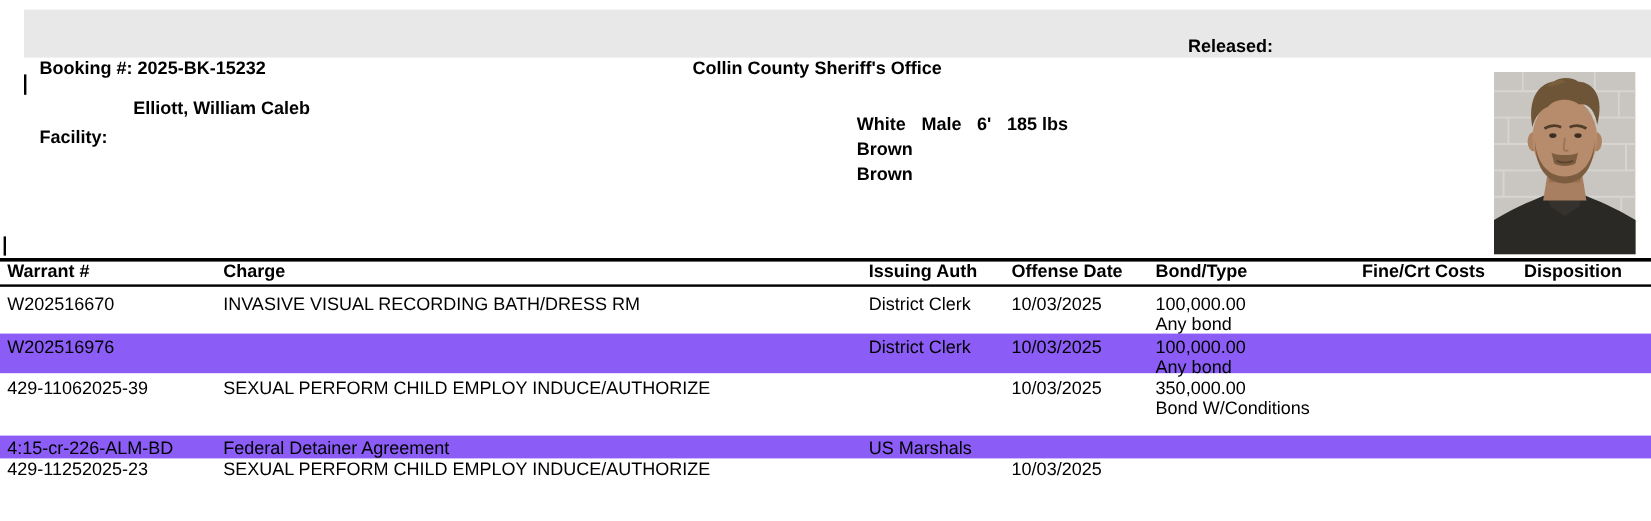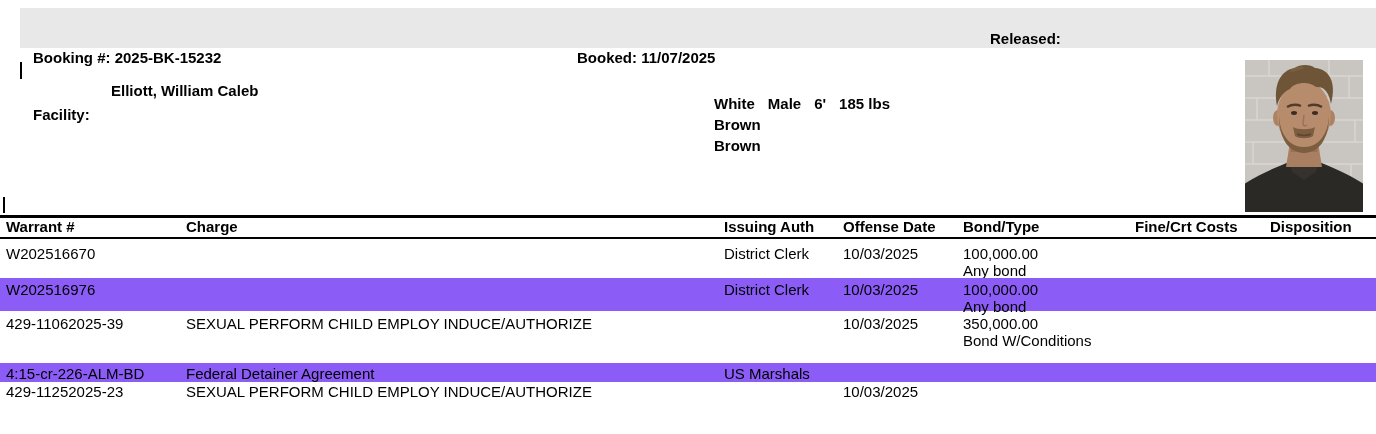--- a/index.html
+++ b/index.html
@@ -66,21 +66,21 @@
 <body>
 
 <div class="page">
 
   <div class="band">
     <div class="col band-left">
       <div>Booking #: 2025-BK-15232</div>
       <div>Facility:</div>
     </div>
     <div class="col band-center">
-      <div>Booked: 11/07/2025</div>
+      <div>Collin County Sheriff's Office</div>
     </div>
     <div class="col band-released">Released:</div>
   </div>
 
   <div class="vmark vmark1"></div>
   <div class="vmark vmark2"></div>
 
   <div class="name">Elliott, William Caleb</div>
 
   <div class="phys">
@@ -147,20 +147,21 @@
     <span class="h-issuing">Issuing Auth</span>
     <span class="h-offense">Offense Date</span>
     <span class="h-bond">Bond/Type</span>
     <span class="h-fine">Fine/Crt Costs</span>
     <span class="h-disp">Disposition</span>
   </div>
   <div class="rule-mid"></div>
   <div class="tbody">
       <div class="t-row" style="height: 38px;">
         <div class="cell c-warrant" style="top: 5px;">W202516670</div>
+        <div class="cell c-charge" style="top: 5px;">INVASIVE VISUAL RECORDING BATH/DRESS RM</div>
         <div class="cell c-issuing" style="top: 5px;">District Clerk</div>
         <div class="cell c-offense" style="top: 5px;">10/03/2025</div>
         <div class="cell c-bond" style="top: 5px;"><div>100,000.00</div><div>Any bond</div></div>
       </div>
       <div class="t-row stripe" style="height: 33px;">
         <div class="cell c-warrant" style="top: 3px;">W202516976</div>
         <div class="cell c-issuing" style="top: 3px;">District Clerk</div>
         <div class="cell c-offense" style="top: 3px;">10/03/2025</div>
         <div class="cell c-bond" style="top: 3px;"><div>100,000.00</div><div>Any bond</div></div>
       </div>

